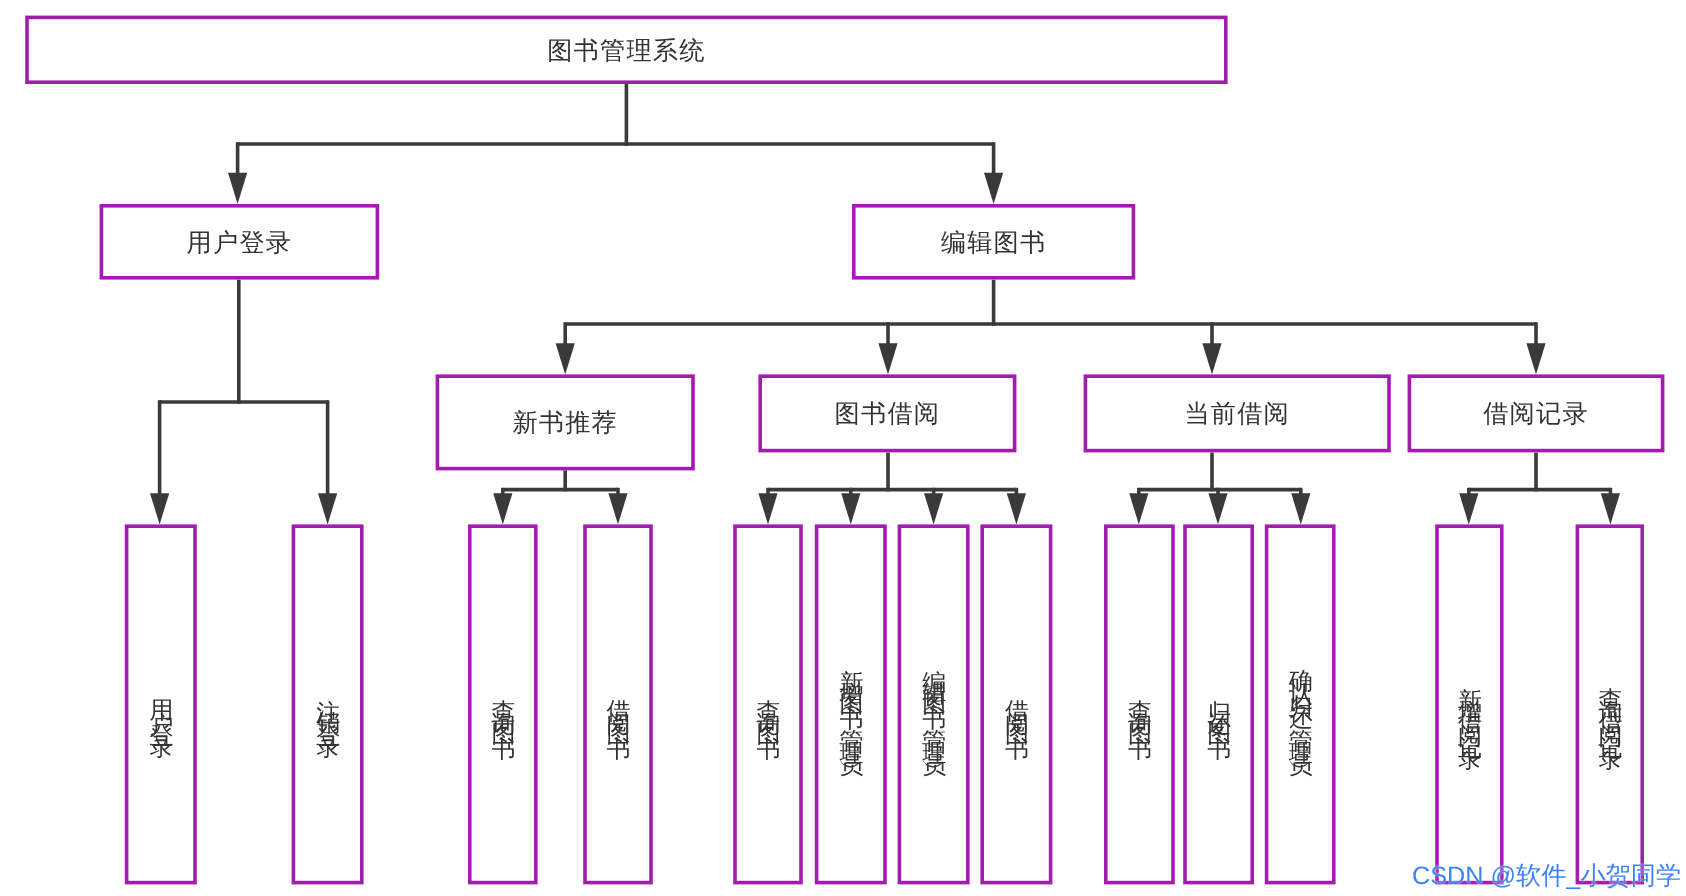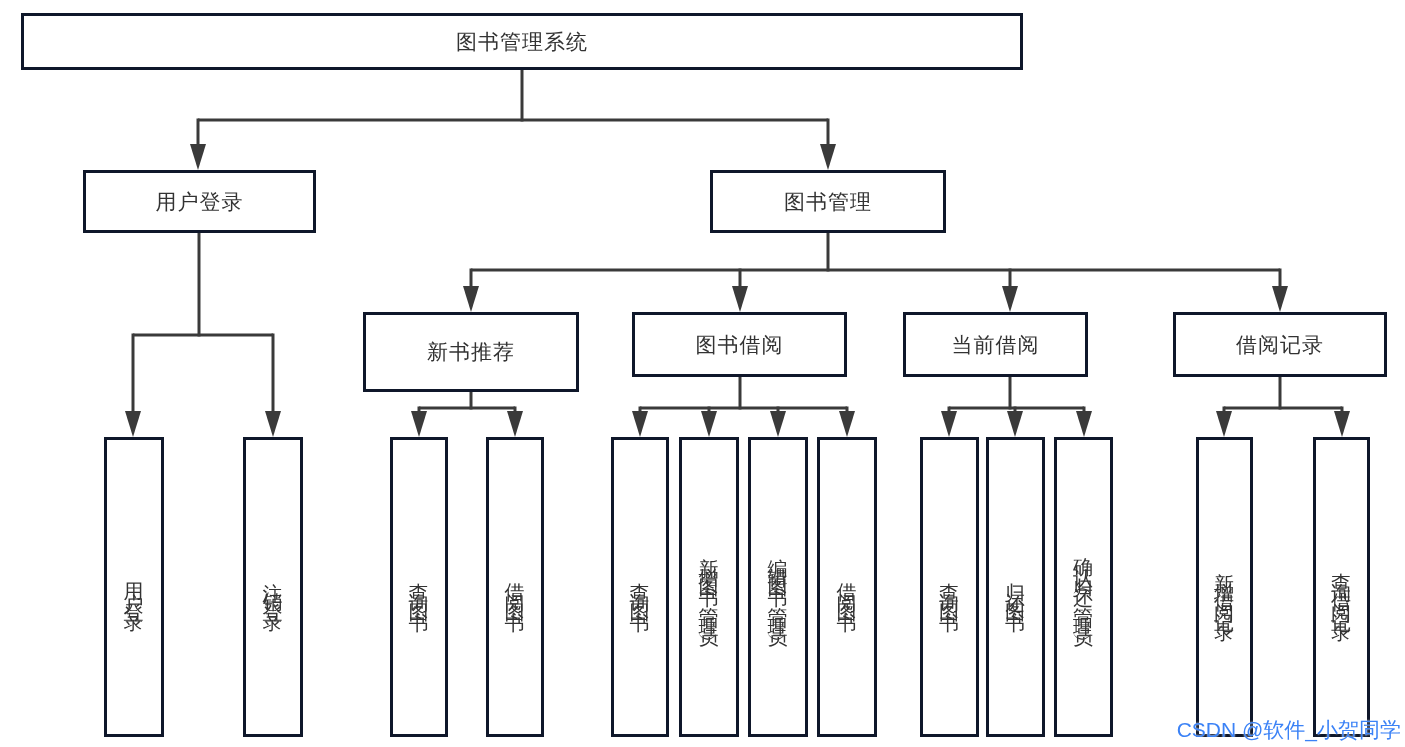--- a/index.html
+++ b/index.html
@@ -17,21 +17,21 @@
   }
   .connectors {
     position: absolute;
     left: 0;
     top: 0;
     z-index: 1;
   }
   .box {
     position: absolute;
     box-sizing: border-box;
-    border: 3px solid #0f172a;
+    border: 3px solid #a21caf;
     background: #ffffff;
     display: flex;
     align-items: center;
     justify-content: center;
     z-index: 2;
     color: #333333;
   }
   .box.h span {
     font-size: 21px;
     letter-spacing: 1px;
@@ -129,30 +129,30 @@
   </svg>
 
   <div class="box h" style="left:21px; top:13px; width:1002px; height:57px;">
     <span>图书管理系统</span>
   </div>
 
   <div class="box h" style="left:83px; top:170px; width:233px; height:63px;">
     <span>用户登录</span>
   </div>
   <div class="box h" style="left:710px; top:170px; width:236px; height:63px;">
-    <span>图书管理</span>
+    <span>编辑图书</span>
   </div>
 
   <div class="box h" style="left:363px; top:312px; width:216px; height:80px;">
     <span>新书推荐</span>
   </div>
   <div class="box h" style="left:632px; top:312px; width:215px; height:65px;">
     <span>图书借阅</span>
   </div>
-  <div class="box h" style="left:903px; top:312px; width:185px; height:65px;">
+  <div class="box h" style="left:903px; top:312px; width:256px; height:65px;">
     <span>当前借阅</span>
   </div>
   <div class="box h" style="left:1173px; top:312px; width:214px; height:65px;">
     <span>借阅记录</span>
   </div>
 
   <div class="box v" style="left:104px; top:437px; width:60px; height:300px;">
     <span>用户登录</span>
   </div>
   <div class="box v" style="left:243px; top:437px; width:60px; height:300px;">

